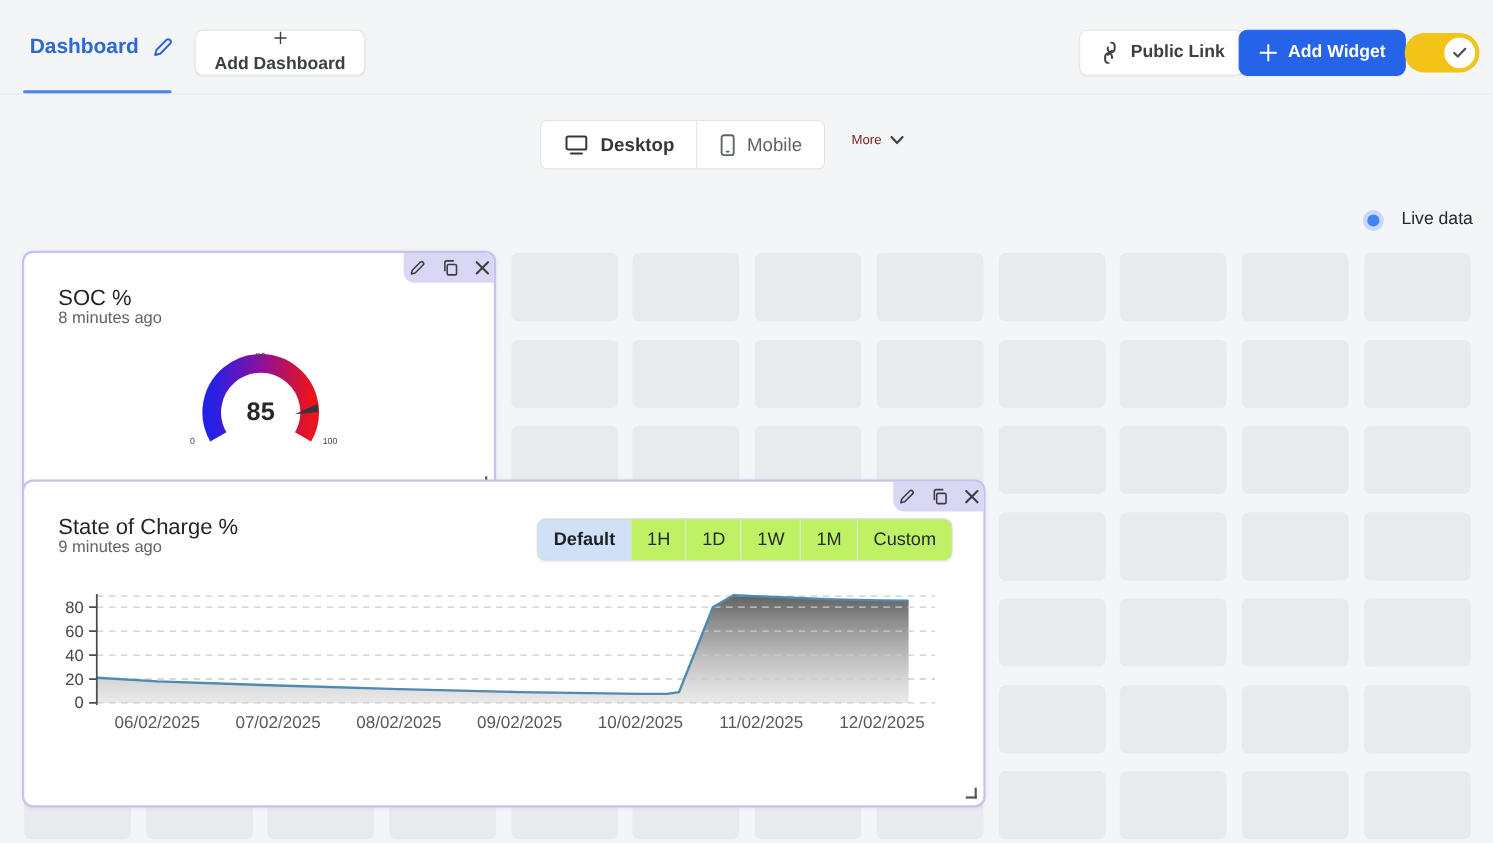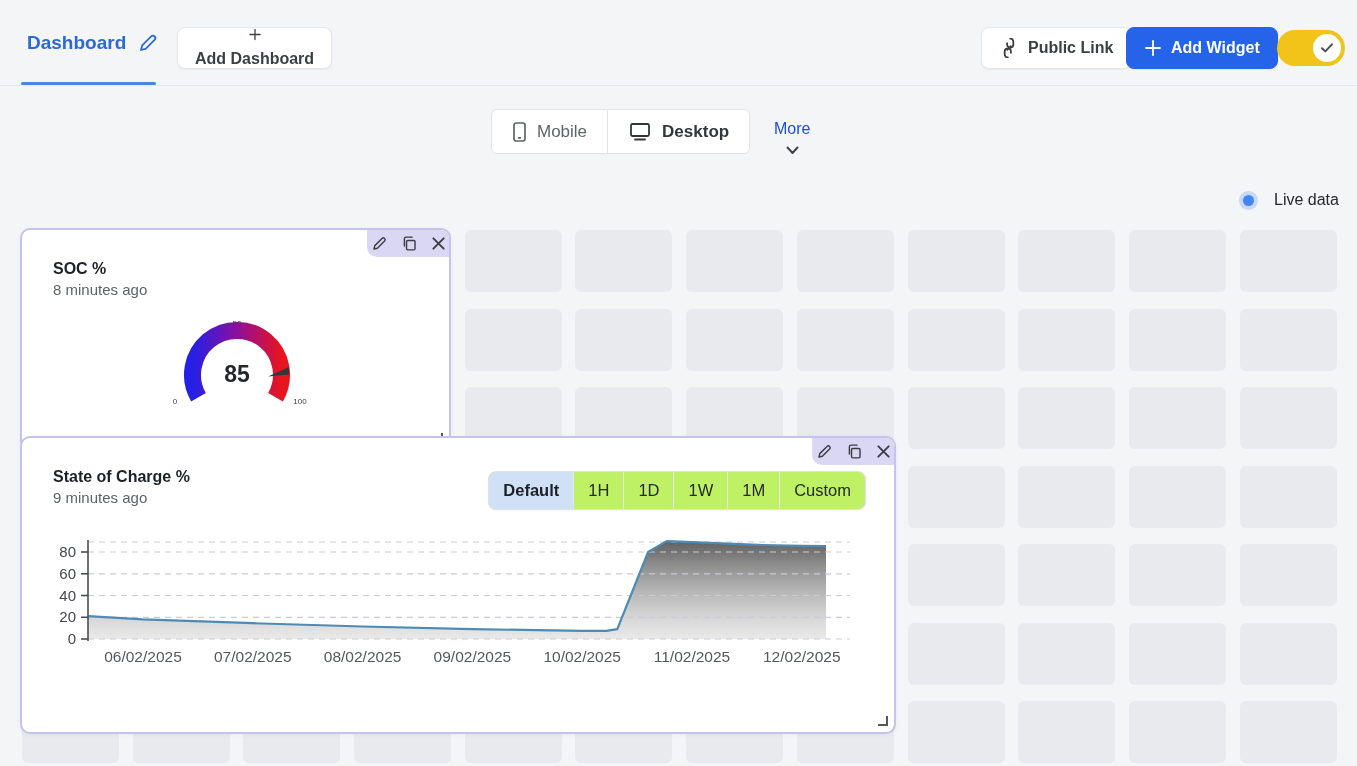--- a/index.html
+++ b/index.html
@@ -22,38 +22,38 @@
   .toggle .knob { position:absolute; right:4px; top:4px; width:28px; height:28px; border-radius:50%; background:#fff;
                   display:flex; align-items:center; justify-content:center; }
 
   
   .seg-device { position:absolute; left:491px; top:109px; height:45px; display:flex; background:#fff;
                 border:1px solid #e1e3e7; border-radius:6px; overflow:hidden; }
   .seg-device .seg { display:flex; align-items:center; gap:10px; padding:0 20px; font-size:17px; cursor:pointer; }
   .seg-device .seg + .seg { border-left:1px solid #e1e3e7; }
   .seg-device .seg.active { font-weight:700; color:#33373c; }
   .seg-device .seg.idle { color:#5f6368; }
-  .more { position:absolute; left:774px; top:120px; display:flex; align-items:center; gap:8px; font-size:16px; color:#1d4ed8; cursor:pointer;flex-direction:column; }
+  .more { position:absolute; left:774px; top:120px; display:flex; align-items:center; gap:8px; font-size:12px; color:#7f1d1d; cursor:pointer; }
 
   
   .live { position:absolute; left:1243px; top:191px; display:flex; align-items:center; gap:20px; }
   .live .dot { width:11px; height:11px; border-radius:50%; background:#4285f4; box-shadow:0 0 0 4px rgba(66,133,244,.25); }
   .live .txt { font-size:16px; color:#25282c; }
 
   
   .ph-grid { position:absolute; left:22px; top:230px; display:grid;
              grid-template-columns:repeat(12, 97px); grid-auto-rows:62px; column-gap:13.7px; row-gap:16.5px; }
   .grid-cell { background:#e9eaed; border-radius:6px; }
 
   
   .widget { position:absolute; background:#fff; border:2px solid #c6c2ec; border-radius:10px;
             box-shadow:0 1px 4px rgba(110,100,200,.08); }
   .w-gauge { left:20px; top:228px; width:431px; height:223px; }
   .w-soc   { left:20px; top:436px; width:876px; height:298px; }
-  .w-title { position:absolute; left:31px; top:30px; font-size:16px; font-weight:700; color:#1e2126; }
+  .w-title { position:absolute; left:31px; top:30px; font-size:20px; font-weight:400; color:#1e2126; }
   .w-sub   { position:absolute; left:31px; top:51px; font-size:15px; color:#5f6368; }
   .chip { position:absolute; right:0; top:0; height:27px; width:82px; background:#dad7f5;
           border-radius:0 8px 0 10px; display:flex; align-items:center; justify-content:center; gap:13px; }
   .chip svg { cursor:pointer; }
   .resize-h { position:absolute; right:6px; bottom:6px; width:10px; height:10px;
               border-right:2px solid #55595e; border-bottom:2px solid #55595e; cursor:nwse-resize; }
 
   
   .seg-range { position:absolute; right:28px; top:33px; height:39px; display:flex; background:#bef264;
                border:1px solid #dfe1e6; border-radius:8px; overflow:hidden; box-shadow:0 1px 2px rgba(60,64,67,.05); }
@@ -112,33 +112,33 @@
     <div class="knob">
       <svg width="14" height="12" viewBox="0 0 14 12">
         <path d="M2 6.2 5.3 9.4 12 2.4" fill="none" stroke="#4a4e54" stroke-width="2" stroke-linecap="round" stroke-linejoin="round"></path>
       </svg>
     </div>
   </div>
 
   <div class="hdr-divider"></div>
 
   <div class="seg-device">
+    <div class="seg active">
+      <svg width="24" height="21" viewBox="0 0 24 21">
+        <rect x="3" y="3" width="18" height="12" rx="1.5" fill="none" stroke="#33373c" stroke-width="1.8"></rect>
+        <path d="M7 18.5h10" stroke="#33373c" stroke-width="1.8" stroke-linecap="round"></path>
+      </svg>
+      <span>Desktop</span>
+    </div>
     <div class="seg idle">
       <svg width="15" height="22" viewBox="0 0 15 22">
         <rect x="2" y="2" width="11" height="18" rx="2.2" fill="none" stroke="#5f6368" stroke-width="1.7"></rect>
         <path d="M6.5 16.8h2" stroke="#5f6368" stroke-width="1.7" stroke-linecap="round"></path>
       </svg>
       <span>Mobile</span>
-    </div>
-    <div class="seg active">
-      <svg width="24" height="21" viewBox="0 0 24 21">
-        <rect x="3" y="3" width="18" height="12" rx="1.5" fill="none" stroke="#33373c" stroke-width="1.8"></rect>
-        <path d="M7 18.5h10" stroke="#33373c" stroke-width="1.8" stroke-linecap="round"></path>
-      </svg>
-      <span>Desktop</span>
     </div>
   </div>
 
   <div class="more">
     <span>More</span>
     <svg width="13" height="9" viewBox="0 0 13 9">
       <path d="M1.5 1.5 6.5 7l5-5.5" fill="none" stroke="#3f4347" stroke-width="2" stroke-linecap="round" stroke-linejoin="round"></path>
     </svg>
   </div>
 

